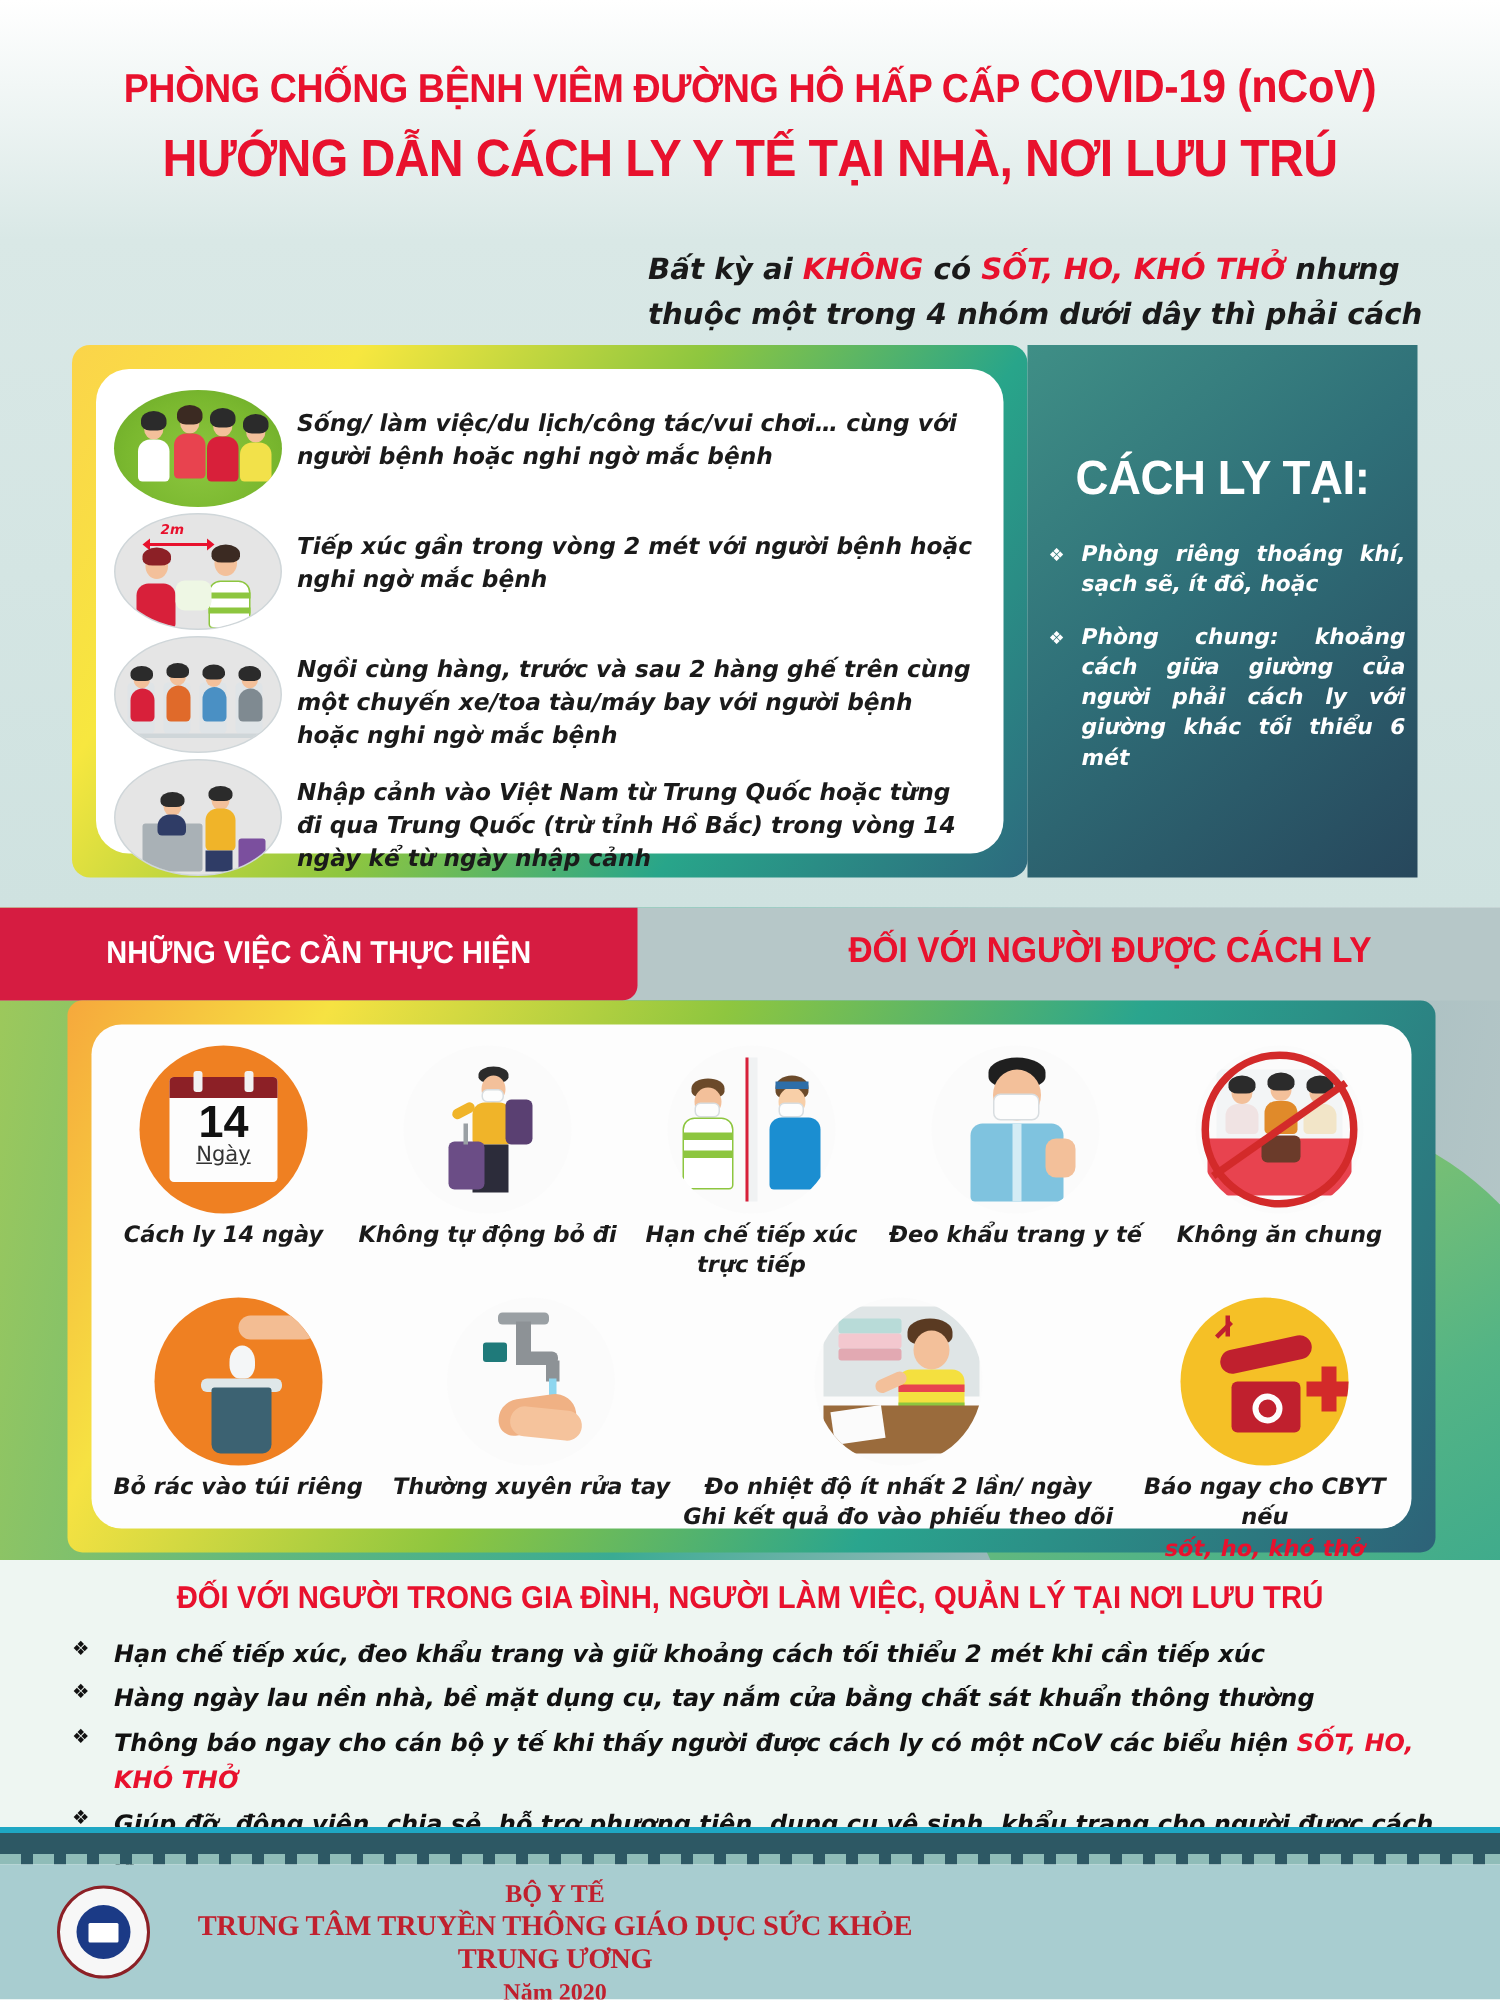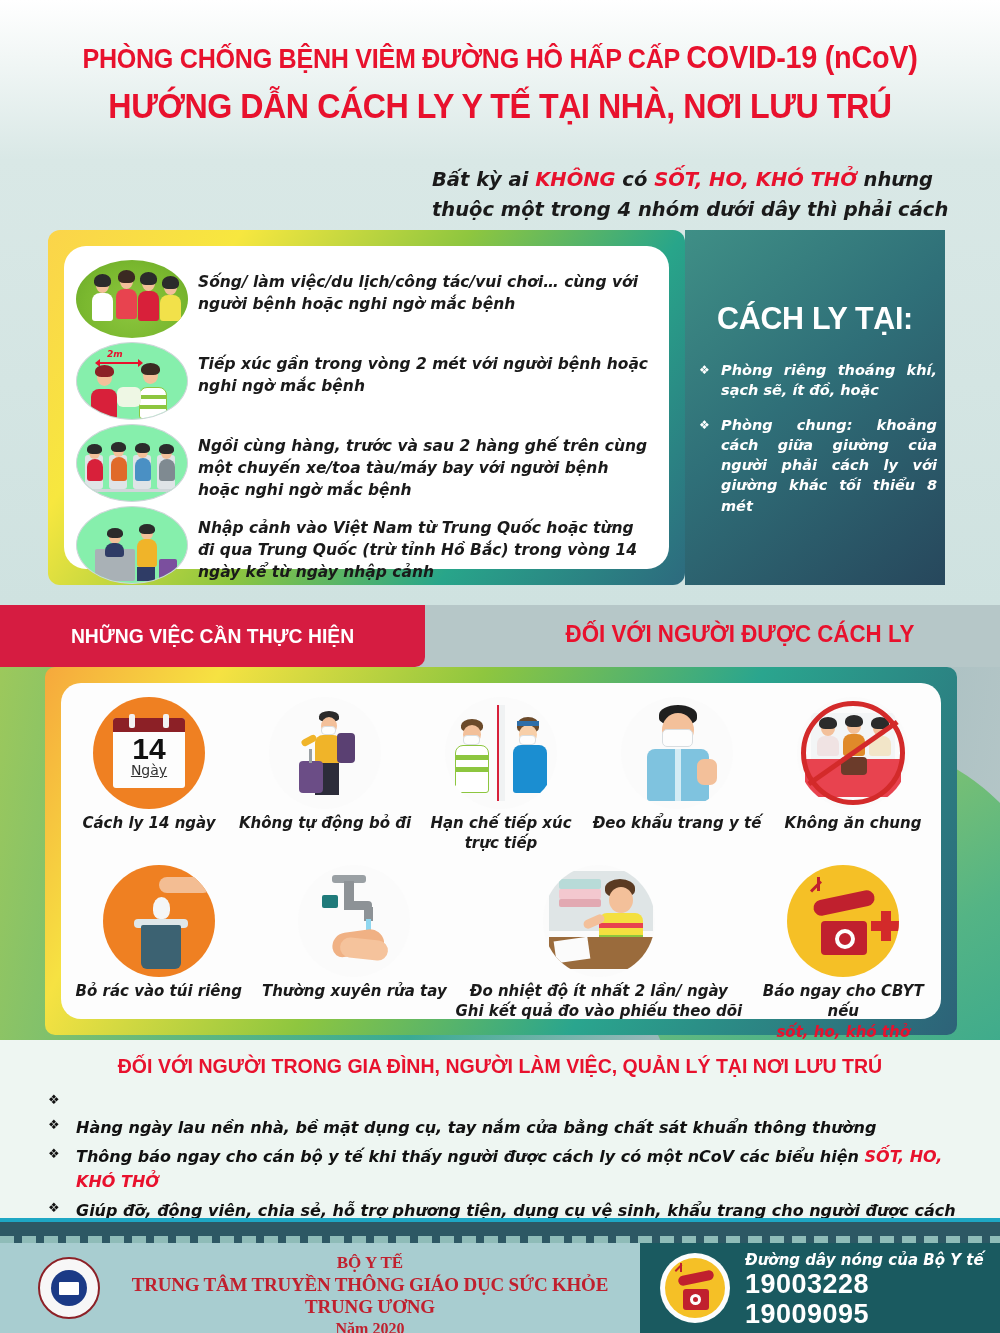--- a/index.html
+++ b/index.html
@@ -82,21 +82,21 @@
     position: relative; overflow: hidden;
   }
   .item-text {
     font-family: "DejaVu Sans", sans-serif;
     font-style: italic; font-weight: bold; font-size: 15.5px;
     color: #1a1a1a; line-height: 1.42; padding-top: 11px;
   }
 
   
   .ill-grass { background: radial-gradient(ellipse at 50% 60%, #8dc63f 0%, #7ab82f 60%, #6aa828 100%); }
-  .ill-plain { background: #86efac; border: 1px solid #cfd6d9; }
+  .ill-plain { background: #e5e5e5; border: 1px solid #cfd6d9; }
   .fig { position: absolute; }
 
   .dist-label {
     position: absolute; left: 30px; top: 6px;
     font-size: 9px; font-weight: bold; font-style: italic;
     color: #e8112d; font-family: "DejaVu Sans", sans-serif;
   }
   .dist-arrow { position: absolute; left: 22px; top: 19px; width: 40px; height: 2px; background: #e8112d; }
   .dist-arrow:before, .dist-arrow:after {
     content:''; position: absolute; top: -3px; width: 0; height: 0;
@@ -408,21 +408,21 @@
 
   <div class="panel-teal">
     <div class="panel-teal-title">CÁCH LY TẠI:</div>
     <ul>
       <li>
           <span class="dia">❖</span>
           <span>Phòng riêng thoáng khí, sạch sẽ, ít đồ, hoặc</span>
         </li>
       <li>
           <span class="dia">❖</span>
-          <span>Phòng chung: khoảng cách giữa giường của người phải cách ly với giường khác tối thiểu 8 mét</span>
+          <span>Phòng chung: khoảng cách giữa giường của người phải cách ly với giường khác tối thiểu 6 mét</span>
         </li>
     </ul>
   </div>
 
   <div class="sec2">
     <div class="sec2-curve"></div>
     <div class="sec2-topfill"></div>
     <div class="sec2-redbar">
       <div class="sec2-redbar-label">NHỮNG VIỆC CẦN THỰC HIỆN</div>
     </div>
@@ -580,20 +580,21 @@
 
       </div>
     </div>
   </div>
 
   <div class="sec3">
     <div class="sec3-title">ĐỐI VỚI NGƯỜI TRONG GIA ĐÌNH, NGƯỜI LÀM VIỆC, QUẢN LÝ TẠI NƠI LƯU TRÚ</div>
     <ul>
       <li>
           <span class="dia3">❖</span>
+          <span>Hạn chế tiếp xúc, đeo khẩu trang và giữ khoảng cách tối thiểu 2 mét khi cần tiếp xúc</span>
         </li>
       <li>
           <span class="dia3">❖</span>
           <span>Hàng ngày lau nền nhà, bề mặt dụng cụ, tay nắm cửa bằng chất sát khuẩn thông thường</span>
         </li>
       <li>
           <span class="dia3">❖</span>
           <span><span>Thông báo ngay cho cán bộ y tế khi thấy người được cách ly có một nCoV các biểu hiện </span><span class="red">SỐT, HO, KHÓ THỞ</span></span>
         </li>
       <li>
@@ -616,29 +617,15 @@
       <div class="logo-inner">
         <div class="logo-book"></div>
       </div>
     </div>
     <div class="footer-text">
       <div class="ft1">BỘ Y TẾ</div>
       <div class="ft2">TRUNG TÂM TRUYỀN THÔNG GIÁO DỤC SỨC KHỎE TRUNG ƯƠNG</div>
       <div class="ft3">Năm 2020</div>
     </div>
 
-    <div class="footer-right">
-      <div class="hot-circle">
-        <div class="hot-circle-in">
-          <div style="position:absolute;left:9px;top:9px;width:9px;height:2px;background:#c0202e;transform:rotate(-45deg);"></div>
-          <div style="position:absolute;left:15px;top:5px;width:2px;height:9px;background:#c0202e;"></div>
-          <div style="position:absolute;left:13px;top:15px;width:36px;height:10px;background:#c0202e;border-radius:6px;transform:rotate(-12deg);"></div>
-          <div style="position:absolute;left:18px;top:31px;width:26px;height:21px;background:#c0202e;border-radius:3px;"></div>
-          <div style="position:absolute;left:25px;top:36px;width:11px;height:11px;border:3px solid #fdfdfd;border-radius:50%;"></div>
-        </div>
-      </div>
-      <div class="hot-label">Đường dây nóng của Bộ Y tế</div>
-      <div class="hot-num" style="top:26px;">19003228</div>
-      <div class="hot-num" style="top:56px;">19009095</div>
-    </div>
   </div>
 
 </div>
 
 </body></html>

